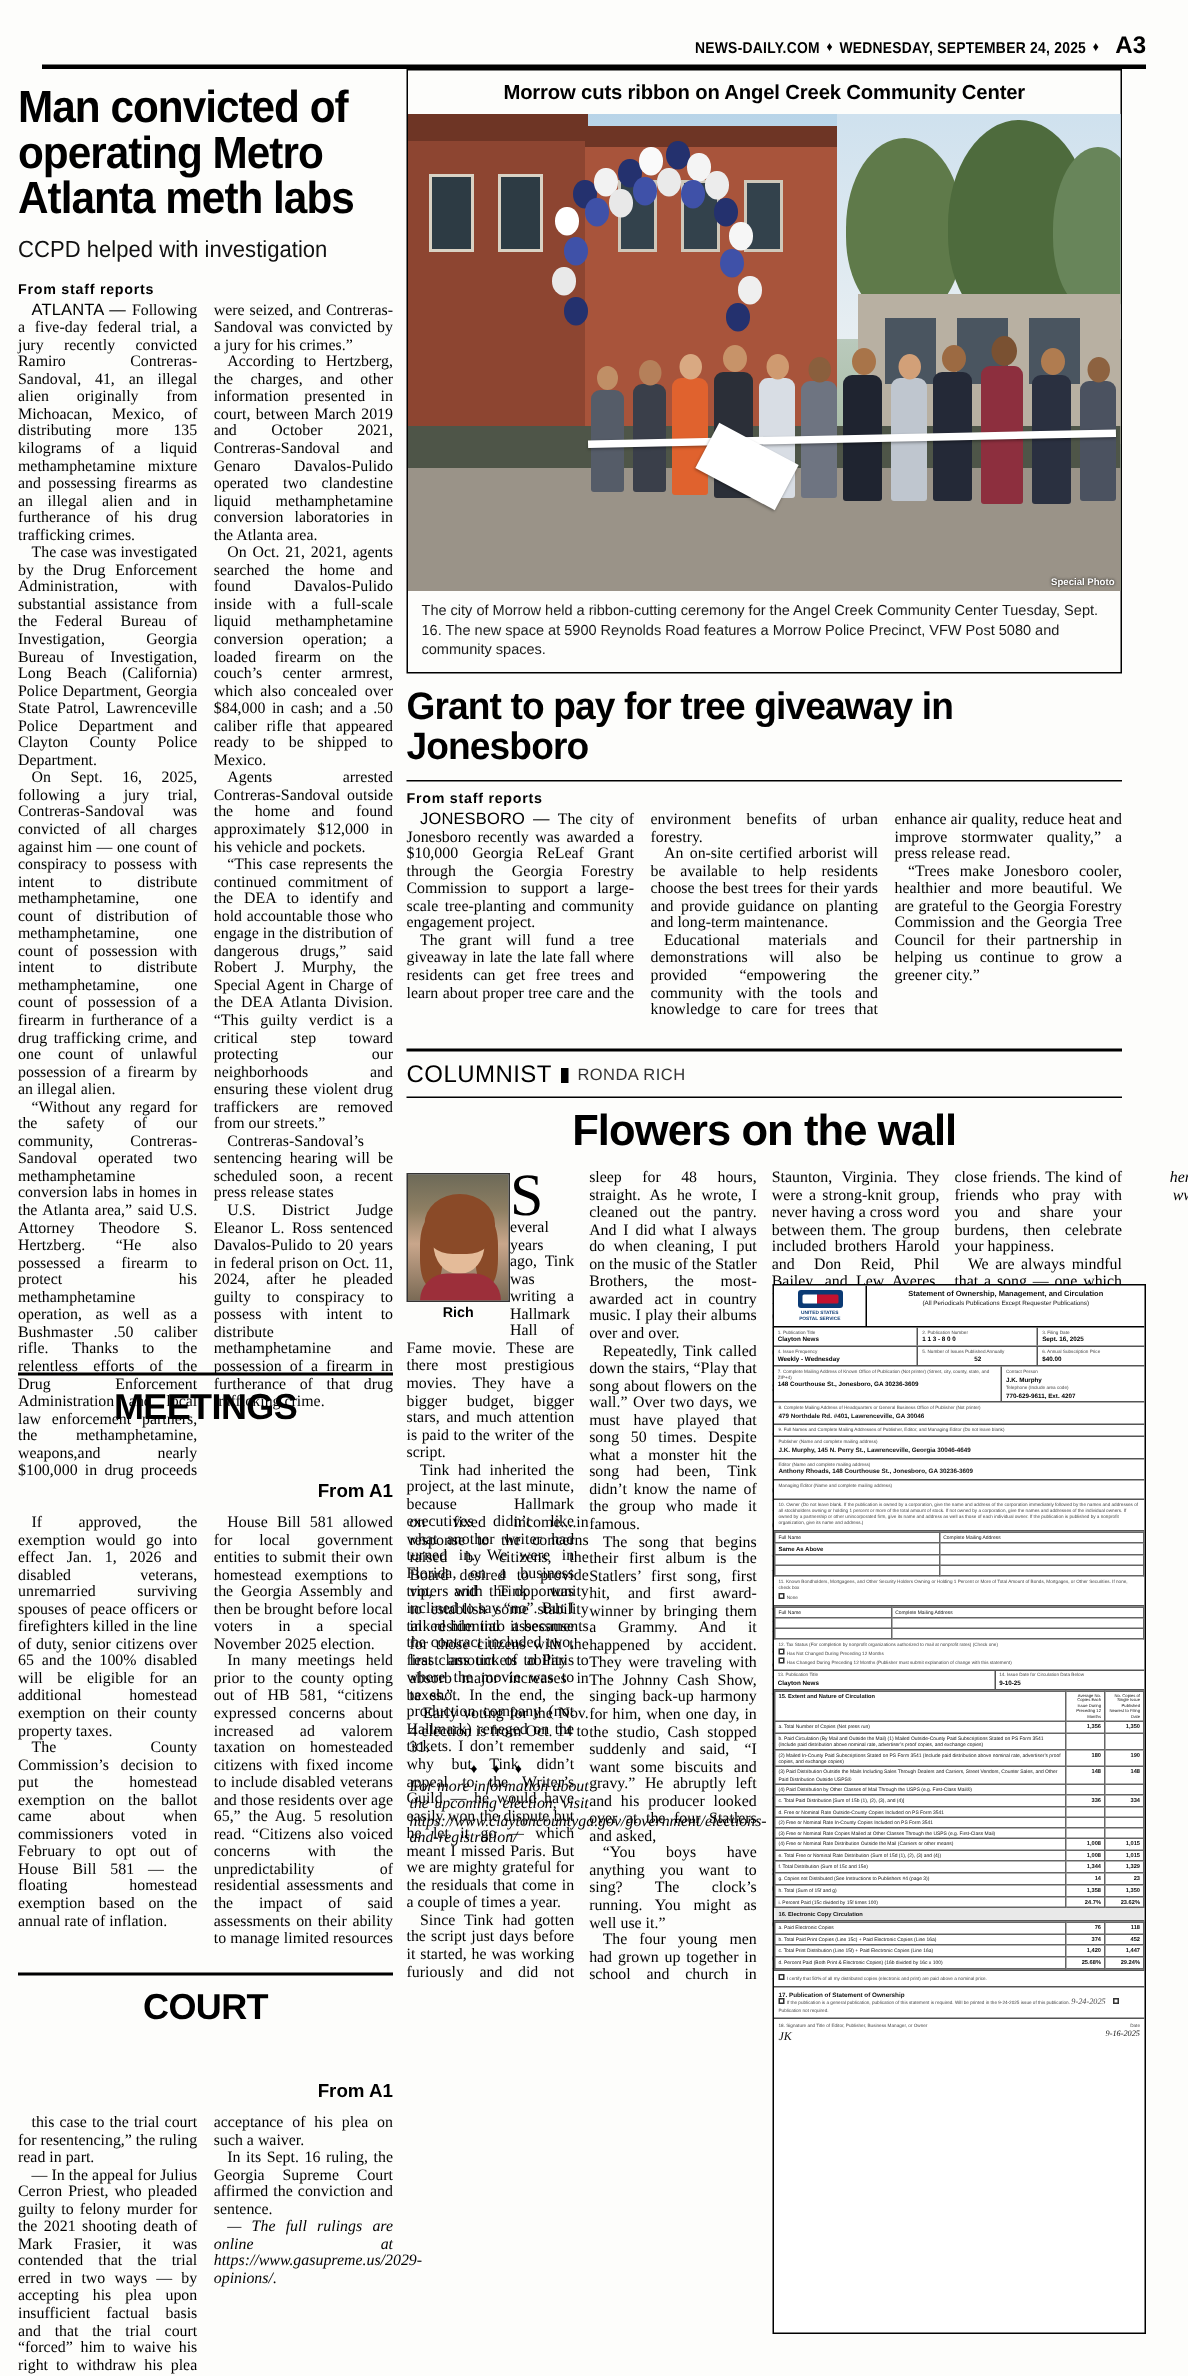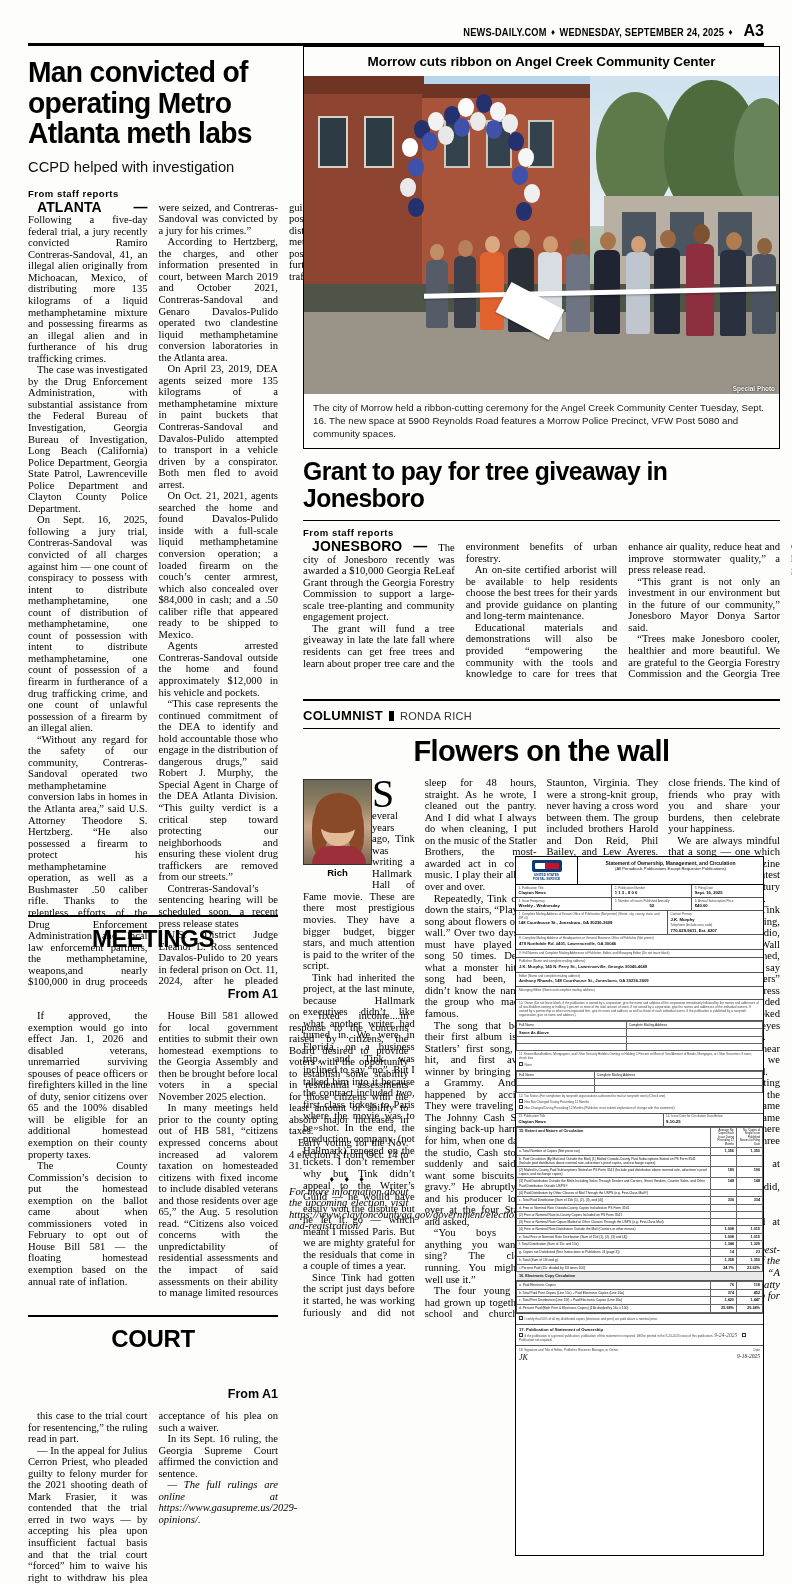--- a/index.html
+++ b/index.html
@@ -26,21 +26,21 @@
   .mh-text {
     font-size: 10.5px; font-weight: 700; letter-spacing: .2px;
     transform: scaleX(.88); transform-origin: right center;
     white-space: nowrap;
   }
   .mh-dia { font-size: 9px; margin: 0 5px; position: relative; top: -1px; }
   .mh-page { font-size: 16px; font-weight: 700; margin-left: 6px; }
   .mh-rule { height: 3px; background: #000; margin: 0 28px; }
 
   
-  .content { display: flex; padding: 0 28px; gap: 16px; }
+  .content { display: flex; padding: 0 12px; gap: 0; }
   .col-left  { width: 250px; flex: none; }
   .col-right { width: 486px; flex: none; padding-left: 9px; }
 
   
   h1.hl-main {
     font-family: "Liberation Sans", sans-serif;
     font-weight: 700; font-size: 30px; line-height: 1.02;
     letter-spacing: -.7px; margin-top: 11px;
     transform: scaleX(.94); transform-origin: left top;
   }
@@ -63,21 +63,21 @@
   p.body {
     font-family: "Liberation Serif", serif;
     font-size: 10.6px; line-height: 11.55px;
     text-align: justify; text-indent: 9px;
     hyphens: auto; -webkit-hyphens: auto;
     margin: 0;
   }
   p.body.noind { text-indent: 0; }
   p.body b.lead {
     font-family: "Liberation Sans", sans-serif;
-    font-weight: 700; font-size: 14px; letter-spacing: .1px;
+    font-weight: 400; font-size: 11px; letter-spacing: .1px;
   }
   p.italic { font-style: italic; }
 
   
   .photobox { border: 1.6px solid #000; }
   .photo-title {
     font-family: "Liberation Sans", sans-serif;
     font-weight: 700; font-size: 13.5px;
     text-align: center; padding: 7px 6px 7px 6px;
     letter-spacing: -.1px;
@@ -134,21 +134,21 @@
   }
   .rule-thin { border-top: 1.1px solid #000; margin: 9px 0 0 0; }
   .rule-mid  { border-top: 2.2px solid #000; margin: 10px 0 0 0; }
 
   
   .columnist-bar {
     display: flex; align-items: center; gap: 6px;
     font-family: "Liberation Sans", sans-serif;
     padding-top: 7px;
   }
-  .columnist-bar .k1 { font-weight: 700; font-size: 13px; letter-spacing: .3px; }
+  .columnist-bar .k1 { font-weight: 400; font-size: 16px; letter-spacing: .3px; }
   .columnist-bar .sq { width: 5px; height: 10px; background: #000; }
   .columnist-bar .k2 { font-size: 11px; color: #333; letter-spacing: .3px; }
 
   h2.hl-col {
     font-family: "Liberation Sans", sans-serif;
     font-weight: 700; font-size: 29px; text-align: center;
     letter-spacing: -.6px; padding: 6px 0 9px 0;
   }
 
   
@@ -237,21 +237,20 @@
     <div class="col-left">
       <h1 class="hl-main">Man convicted of operating Metro Atlanta meth labs</h1>
       <div class="deck">CCPD helped with investigation</div>
       <div class="byline">From staff reports</div>
       <div class="cols2" style="height:795px;">
         <p class="body"><b class="lead">ATLANTA — </b><span>Following a five-day federal trial, a jury recently convicted Ramiro Contreras-Sandoval, 41, an illegal alien originally from Michoacan, Mexico, of distributing more 135 kilograms of a liquid methamphetamine mixture and possessing firearms as an illegal alien and in furtherance of his drug trafficking crimes.</span></p>
         <p class="body"><span>The case was investigated by the Drug Enforcement Administration, with substantial assistance from the Federal Bureau of Investigation, Georgia Bureau of Investigation, Long Beach (California) Police Department, Georgia State Patrol, Lawrenceville Police Department and Clayton County Police Department.</span></p>
         <p class="body"><span>On Sept. 16, 2025, following a jury trial, Contreras-Sandoval was convicted of all charges against him — one count of conspiracy to possess with intent to distribute methamphetamine, one count of distribution of methamphetamine, one count of possession with intent to distribute methamphetamine, one count of possession of a firearm in furtherance of a drug trafficking crime, and one count of unlawful possession of a firearm by an illegal alien.</span></p>
         <p class="body"><span>“Without any regard for the safety of our community, Contreras-Sandoval operated two methamphetamine conversion labs in homes in the Atlanta area,” said U.S. Attorney Theodore S. Hertzberg. “He also possessed a firearm to protect his methamphetamine operation, as well as a Bushmaster .50 caliber rifle. Thanks to the relentless efforts of the Drug Enforcement Administration and local law enforcement partners, the methamphetamine, weapons,and nearly $100,000 in drug proceeds were seized, and Contreras-Sandoval was convicted by a jury for his crimes.”</span></p>
         <p class="body"><span>According to Hertzberg, the charges, and other information presented in court, between March 2019 and October 2021, Contreras-Sandoval and Genaro Davalos-Pulido operated two clandestine liquid methamphetamine conversion laboratories in the Atlanta area.</span></p>
-        <p class="body"><span>On April 23, 2019, DEA agents seized more 135 kilograms of a methamphetamine mixture in paint buckets that Contreras-Sandoval and Davalos-Pulido attempted to transport in a vehicle driven by a conspirator. Both men fled to avoid arrest.</span></p>
         <p class="body"><span>On Oct. 21, 2021, agents searched the home and found Davalos-Pulido inside with a full-scale liquid methamphetamine conversion operation; a loaded firearm on the couch’s center armrest, which also concealed over $84,000 in cash; and a .50 caliber rifle that appeared ready to be shipped to Mexico.</span></p>
         <p class="body"><span>Agents arrested Contreras-Sandoval outside the home and found approximately $12,000 in his vehicle and pockets.</span></p>
         <p class="body"><span>“This case represents the continued commitment of the DEA to identify and hold accountable those who engage in the distribution of dangerous drugs,” said Robert J. Murphy, the Special Agent in Charge of the DEA Atlanta Division. “This guilty verdict is a critical step toward protecting our neighborhoods and ensuring these violent drug traffickers are removed from our streets.”</span></p>
         <p class="body"><span>Contreras-Sandoval’s sentencing hearing will be scheduled soon, a recent press release states</span></p>
         <p class="body"><span>U.S. District Judge Eleanor L. Ross sentenced Davalos-Pulido to 20 years in federal prison on Oct. 11, 2024, after he pleaded guilty to conspiracy to possess with intent to distribute methamphetamine and possession of a firearm in furtherance of that drug trafficking crime.</span></p>
       </div>
     </div>
 
     <div class="col-right">
 
@@ -338,21 +337,20 @@
       </div>
 
       <h2 class="hl-sec">Grant to pay for tree giveaway in Jonesboro</h2>
       <div class="rule-thin"></div>
       <div style="font-family:'Liberation Sans',sans-serif;font-weight:700;font-size:9.5px;letter-spacing:.5px;padding:6px 0 3px 0;">From staff reports</div>
       <div class="cols3" style="height:148px;">
         <p class="body"><b class="lead">JONESBORO — </b><span>The city of Jonesboro recently was awarded a $10,000 Georgia ReLeaf Grant through the Georgia Forestry Commission to support a large-scale tree-planting and community engagement project.</span></p>
         <p class="body"><span>The grant will fund a tree giveaway in late the late fall where residents can get free trees and learn about proper tree care and the environment benefits of urban forestry.</span></p>
         <p class="body"><span>An on-site certified arborist will be available to help residents choose the best trees for their yards and provide guidance on planting and long-term maintenance.</span></p>
         <p class="body"><span>Educational materials and demonstrations will also be provided “empowering the community with the tools and knowledge to care for trees that enhance air quality, reduce heat and improve stormwater quality,” a press release read.</span></p>
-        <p class="body"><span>“This grant is not only an investment in our environment but in the future of our community,” Jonesboro Mayor Donya Sartor said.</span></p>
         <p class="body"><span>“Trees make Jonesboro cooler, healthier and more beautiful. We are grateful to the Georgia Forestry Commission and the Georgia Tree Council for their partnership in helping us continue to grow a greener city.”</span></p>
       </div>
 
       <div class="rule-mid"></div>
       <div class="columnist-bar">
         <span class="k1">COLUMNIST</span>
         <span class="sq"></span>
         <span class="k2">RONDA RICH</span>
       </div>
       <div class="rule-thin" style="margin-top:5px;"></div>

